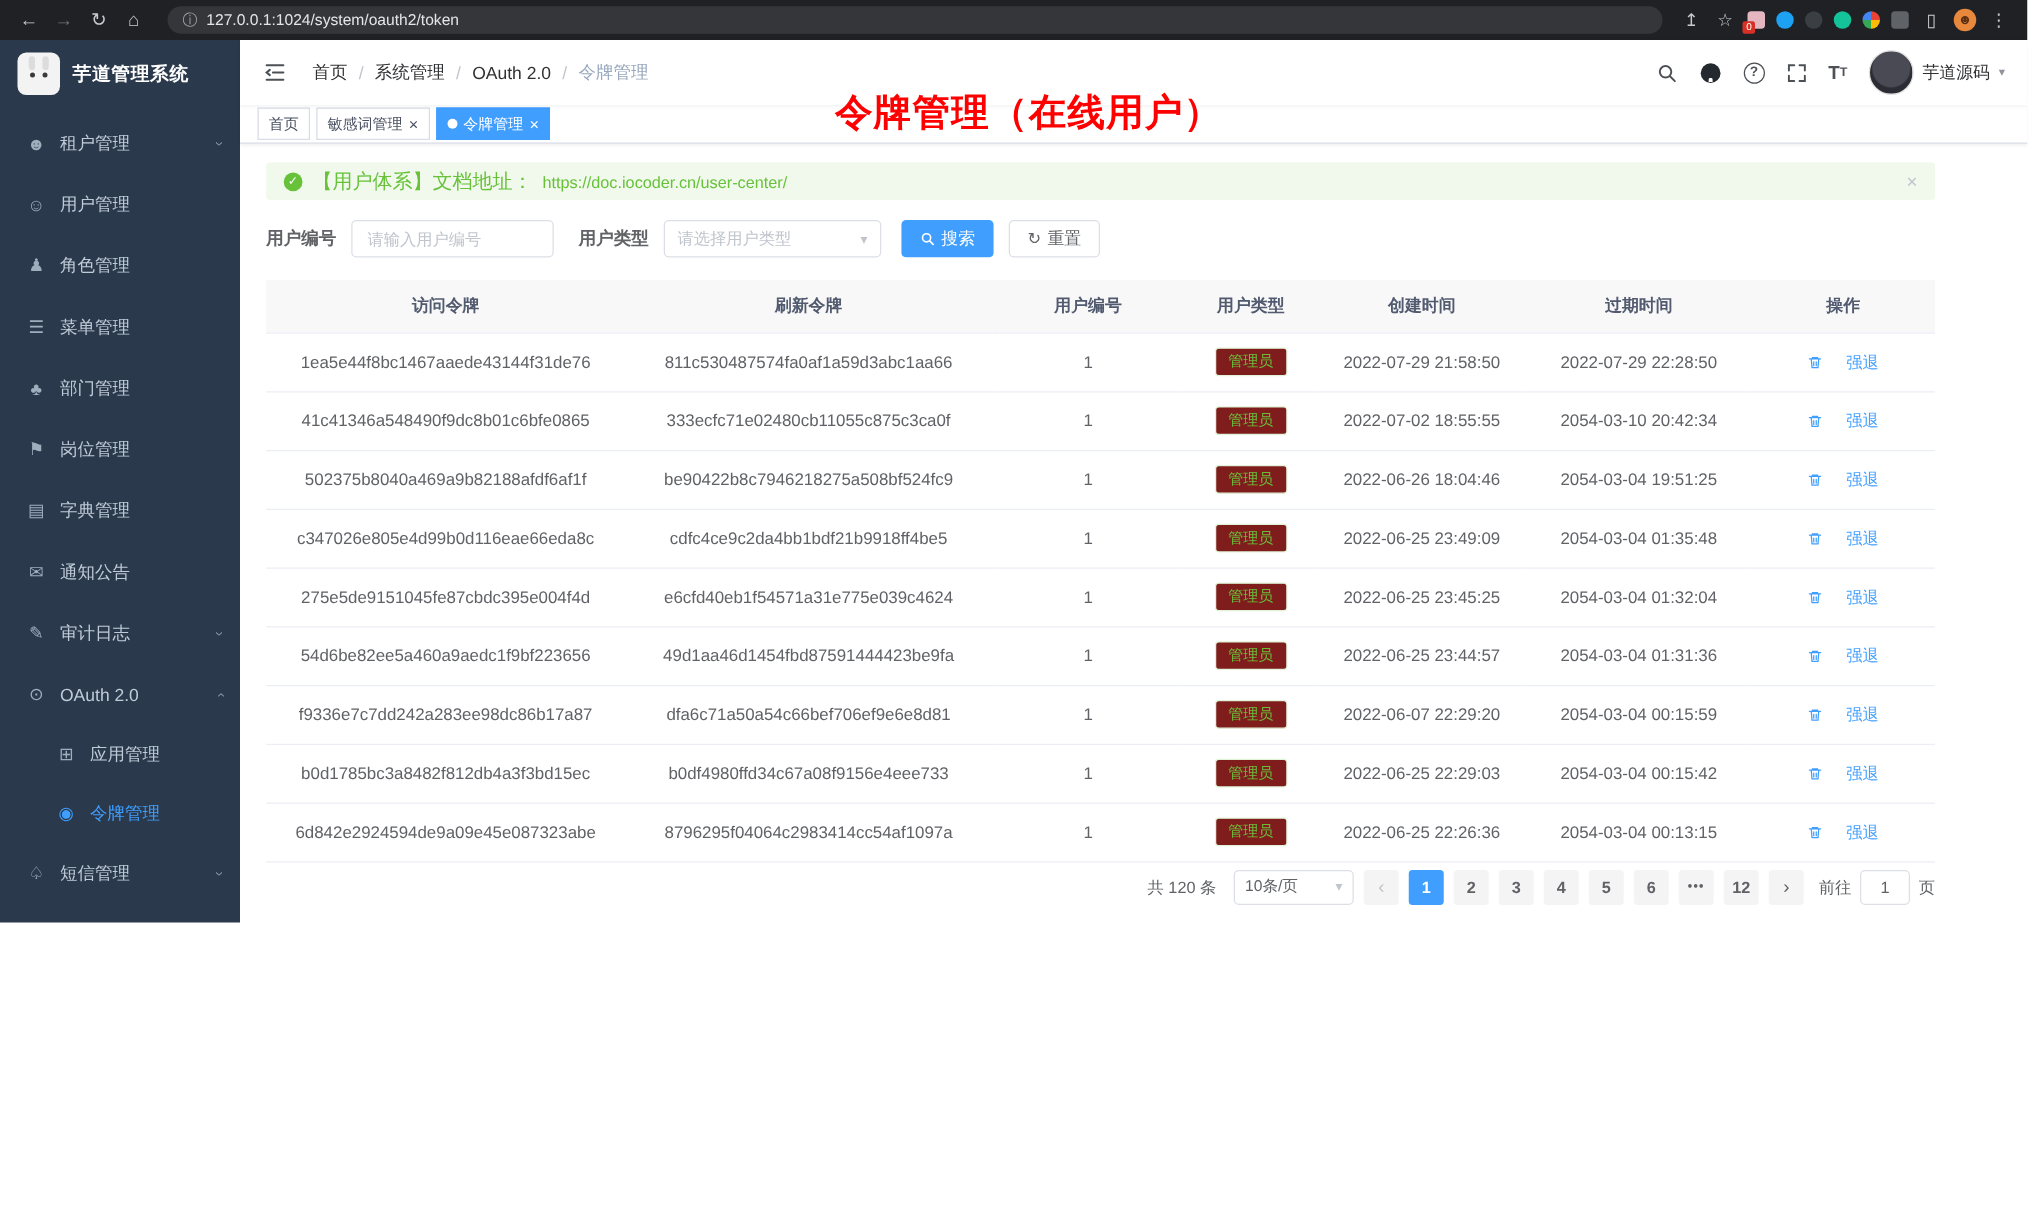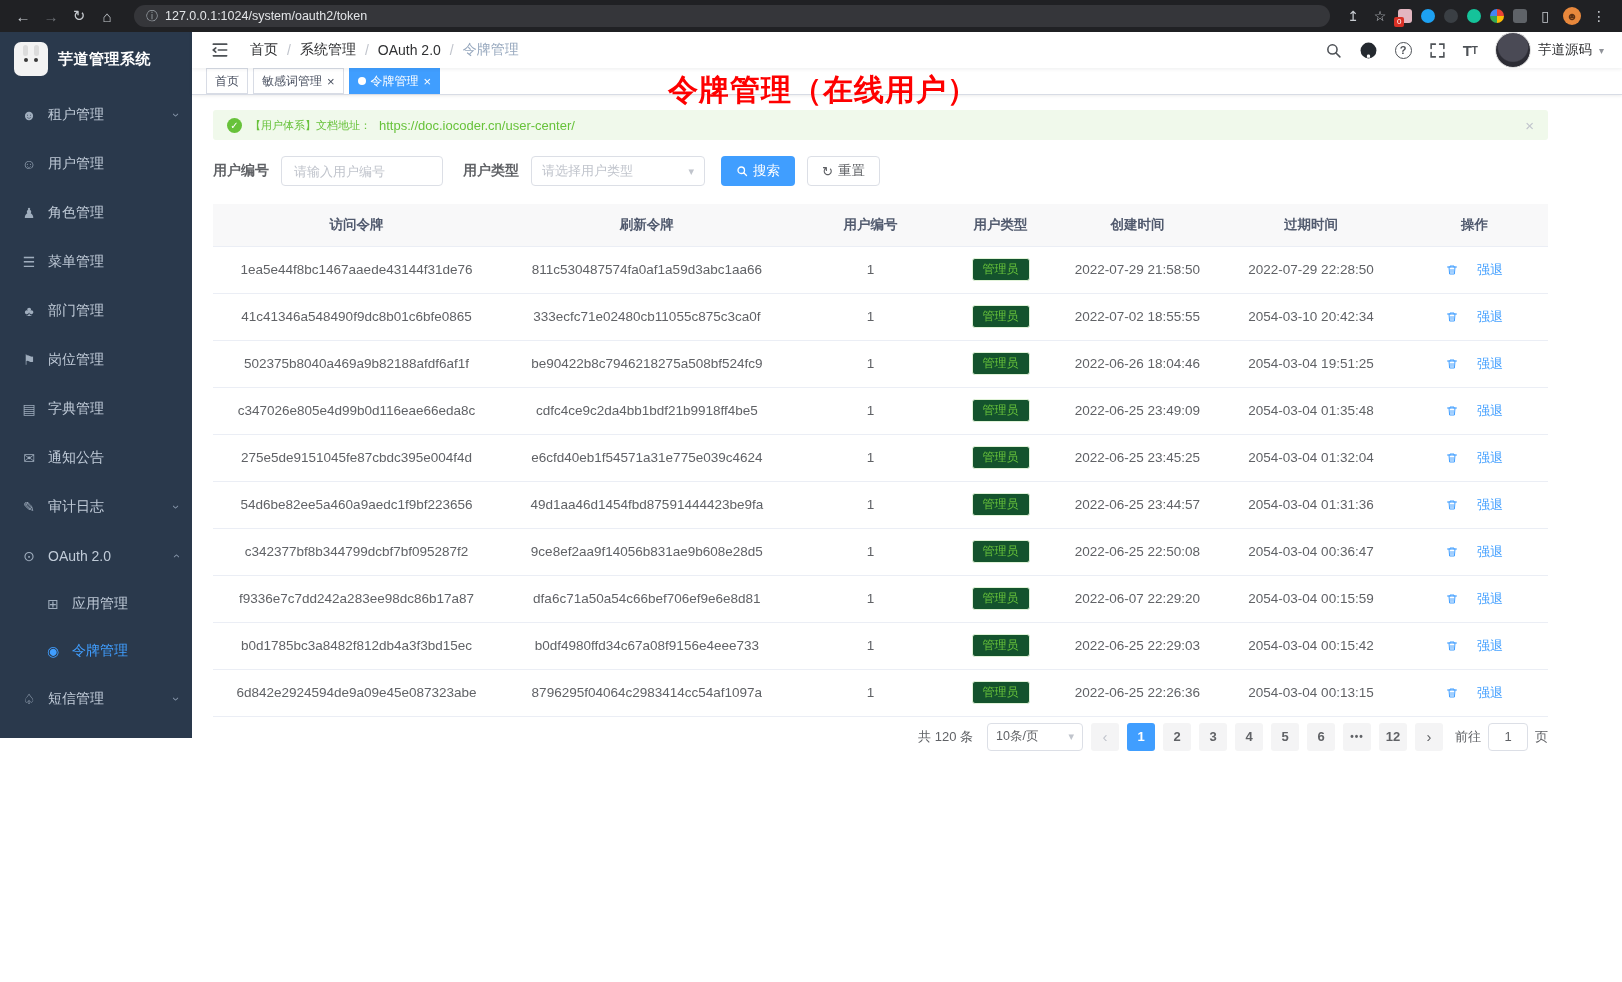--- a/index.html
+++ b/index.html
@@ -60,40 +60,40 @@
   .tag.active { background:#409eff; border-color:#409eff; color:#fff; }
   .tag.active .dot { display:inline-block; }
   .tag .tag-close { font-size:13px; line-height:1; }
 
   .overlay-title { position:absolute; left:668px; top:70px; color:#fe0000; font-size:30px; font-weight:700; letter-spacing:1px; z-index:9; pointer-events:none; }
 
   .content { padding:15px 74px 0 21px; }
 
   .alert { height:30px; background:#f0f9eb; border-radius:3px; display:flex; align-items:center; padding:0 14px; gap:8px; position:relative; }
   .alert-ico { width:15px; height:15px; border-radius:50%; background:#67c23a; color:#fff; font-size:10px; display:flex; align-items:center; justify-content:center; flex:none; }
-  .alert-text { color:#67c23a; font-size:11px; }
+  .alert-text { color:#67c23a; font-size:16px; }
   .alert-link { color:#67c23a; font-size:13px; text-decoration:none; cursor:pointer; }
   .alert-close { position:absolute; right:14px; color:#c0c4cc; font-size:15px; cursor:pointer; }
 
   .filters { display:flex; align-items:center; margin-top:16px; }
   .f-label { font-size:14px; font-weight:700; color:#606266; margin-right:12px; }
   .f-input { width:162px; height:30px; border:1px solid #dcdfe6; border-radius:4px; padding:0 12px; font-size:13px; color:#606266; outline:none; margin-right:20px; font-family:inherit; }
   .f-input::placeholder { color:#c0c4cc; }
   .f-select { width:174px; height:30px; border:1px solid #dcdfe6; border-radius:4px; display:flex; align-items:center; padding:0 10px; margin-right:16px; cursor:pointer; }
   .f-select .ph { color:#c0c4cc; font-size:13px; }
   .f-select .caret { margin-left:auto; color:#c0c4cc; font-size:11px; }
   .btn { height:30px; border-radius:4px; display:inline-flex; align-items:center; gap:5px; padding:0 14px; font-size:13.5px; cursor:pointer; border:1px solid transparent; font-family:inherit; }
   .btn-primary { background:#409eff; color:#fff; }
   .btn-plain { background:#fff; border-color:#dcdfe6; color:#606266; margin-left:12px; }
   .btn-plain .r-ico { font-size:13px; }
 
   table.grid { width:100%; border-collapse:collapse; table-layout:fixed; margin-top:18px; }
   .grid th { height:42px; background:#f8f8f9; color:#515a6e; font-size:13.5px; font-weight:700; text-align:center; border-bottom:1px solid #ebeef5; }
   .grid td { height:47px; text-align:center; font-size:13.5px; color:#606266; border-bottom:1px solid #ebeef5; overflow:hidden; white-space:nowrap; }
-  .badge { display:inline-block; background:#14532d; border:1px solid #e1f3d8; color:#67c23a; font-size:12px; padding:2px 10px; border-radius:3px; line-height:1.4; }
+  .badge { display:inline-block; background:#7f1d1d; border:1px solid #e1f3d8; color:#67c23a; font-size:12px; padding:2px 10px; border-radius:3px; line-height:1.4; }
   .kick { color:#409eff; display:inline-flex; align-items:center; gap:19px; font-size:13px; cursor:pointer; text-decoration:none; }
 
   .pagination { display:flex; align-items:center; justify-content:flex-end; gap:8px; margin-top:6px; font-size:13px; color:#606266; }
   .pg-total { margin-right:6px; }
   .pg-size { width:96px; height:28px; border:1px solid #dcdfe6; border-radius:4px; display:flex; align-items:center; justify-content:space-between; padding:0 8px; font-size:12.5px; cursor:pointer;text-align:center; }
   .pg-size .caret { color:#c0c4cc; font-size:11px; }
   .pg-btn { min-width:28px; height:28px; background:#f4f4f5; border-radius:3px; display:flex; align-items:center; justify-content:center; font-size:13px; font-weight:600; color:#606266; cursor:pointer; padding:0 4px; }
   .pg-btn.arrow { color:#606266; font-size:15px; font-weight:400; }
   .pg-btn.arrow.disabled { color:#c0c4cc; cursor:default; }
   .pg-btn.active { background:#409eff; color:#fff; }
@@ -436,36 +436,20 @@
     <td>
       <a class="kick">
         <svg width="12" height="12" viewBox="0 0 24 24" fill="none" stroke="currentColor" stroke-width="2" stroke-linecap="round">
                     <path d="M3 6h18M8 6V4h8v2M6 6l1.2 14h9.6L18 6M10 11v6M14 11v6"></path>
                   </svg>
         <span class="kick-label">强退</span>
       </a>
     </td>
   </tr>
             <tr>
-    <td class="c-access">c342377bf8b344799dcbf7bf095287f2</td>
-    <td class="c-refresh">9ce8ef2aa9f14056b831ae9b608e28d5</td>
-    <td class="c-uid">1</td>
-    <td><span class="badge">管理员</span></td>
-    <td class="c-created">2022-06-25 22:50:08</td>
-    <td class="c-expires">2054-03-04 00:36:47</td>
-    <td>
-      <a class="kick">
-        <svg width="12" height="12" viewBox="0 0 24 24" fill="none" stroke="currentColor" stroke-width="2" stroke-linecap="round">
-                    <path d="M3 6h18M8 6V4h8v2M6 6l1.2 14h9.6L18 6M10 11v6M14 11v6"></path>
-                  </svg>
-        <span class="kick-label">强退</span>
-      </a>
-    </td>
-  </tr>
-            <tr>
     <td class="c-access">f9336e7c7dd242a283ee98dc86b17a87</td>
     <td class="c-refresh">dfa6c71a50a54c66bef706ef9e6e8d81</td>
     <td class="c-uid">1</td>
     <td><span class="badge">管理员</span></td>
     <td class="c-created">2022-06-07 22:29:20</td>
     <td class="c-expires">2054-03-04 00:15:59</td>
     <td>
       <a class="kick">
         <svg width="12" height="12" viewBox="0 0 24 24" fill="none" stroke="currentColor" stroke-width="2" stroke-linecap="round">
                     <path d="M3 6h18M8 6V4h8v2M6 6l1.2 14h9.6L18 6M10 11v6M14 11v6"></path>

